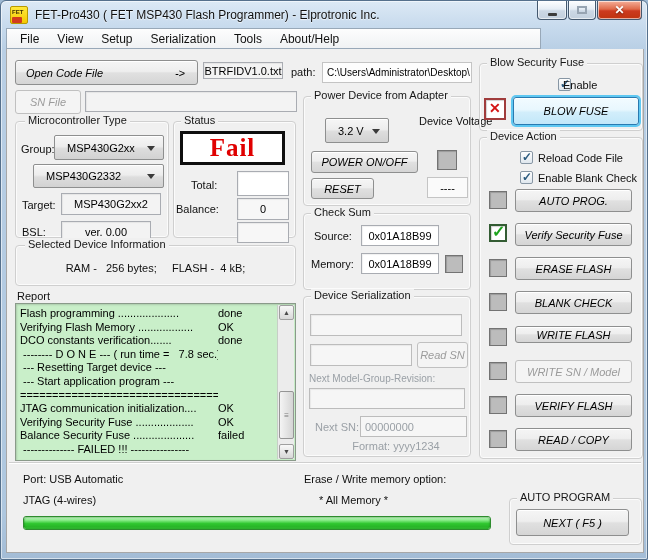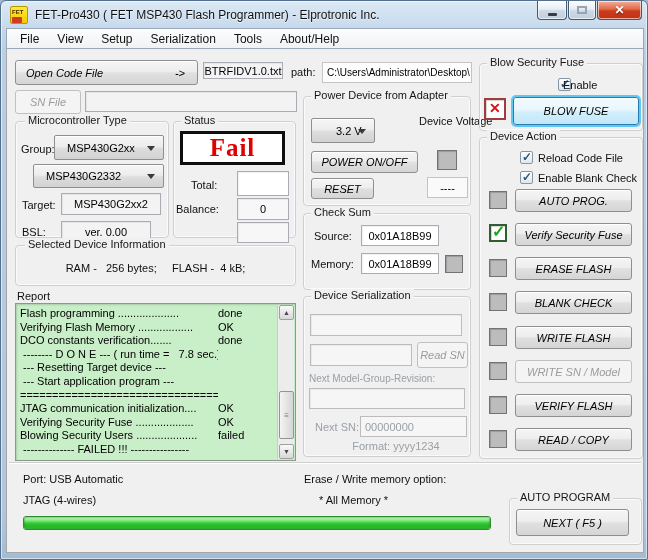--- a/index.html
+++ b/index.html
@@ -23,21 +23,21 @@
   .wbtn { height:19px; border:1px solid #44586e; border-top:none; border-radius:0 0 4px 4px;
     display:flex; align-items:center; justify-content:center; box-shadow:inset 0 0 0 1px rgba(255,255,255,.6); cursor:default; }
   .wbtn.min, .wbtn.max { background:linear-gradient(180deg,#fdfeff 0%,#e6edf5 45%,#ccd8e5 55%,#c2cfdd 100%); }
   .wbtn.min { width:30px; } .wbtn.max { width:28px; }
   .wbtn.close { width:45px; background:linear-gradient(180deg,#f5b09a 0%,#e06a4a 45%,#cc3a1f 55%,#c0330f 100%); }
   .glyph-min { width:9px; height:3px; background:#3c3c3c; margin-top:9px; border-radius:1px; }
   .glyph-max { width:10px; height:8px; border:2px solid #97a4b2; background:transparent; }
   .glyph-close { color:#fff; font-size:12px; font-weight:bold; text-shadow:0 1px 2px rgba(0,0,0,.45); }
 
   
-  .menubar { position:absolute; left:5px; top:27px; width:638px; height:21px;
+  .menubar { position:absolute; left:5px; top:27px; width:535px; height:21px;
     background:linear-gradient(180deg,#fdfdfd,#f0f2f4); border:1px solid #98a8b8;
     display:flex; align-items:center; padding-left:4px; }
   .menu-item { padding:2px 9px; font-size:12px; color:#111; cursor:default; }
 
   
   .content-bg { position:absolute; left:5px; top:48px; width:638px; height:504px;
     background:#f0f0f0; border:1px solid #a7a7a7; border-top:none; }
   .btn { position:absolute; display:flex; align-items:center; justify-content:center;
     background:linear-gradient(180deg,#f5f5f5 0%,#eeeeee 45%,#e0e0e0 52%,#d5d5d5 100%);
     border:1px solid #8e8f8f; border-radius:3px; box-shadow:inset 0 1px 0 #fff; font-size:11px; color:#000; cursor:default;font-style:italic; }
@@ -204,38 +204,38 @@
         </div>
       <div class="rrow">
           <span class="rt">JTAG communication initialization....</span>
           <span class="rr">OK</span>
         </div>
       <div class="rrow">
           <span class="rt">Verifying Security Fuse ...................</span>
           <span class="rr">OK</span>
         </div>
       <div class="rrow">
-          <span class="rt">Blowing Security Users ....................</span>
+          <span class="rt">Balance Security Fuse ....................</span>
           <span class="rr">failed</span>
         </div>
       <div class="rrow">
           <span class="rt"> -------------- FAILED !!! ----------------</span>
           <span class="rr"></span>
         </div>
     </div>
     <div class="sb">
       <div class="sb-btn" style="top:0;">▲</div>
       <div class="sb-thumb">≡</div>
       <div class="sb-btn" style="bottom:0;">▼</div>
     </div>
   </div>
 
   <div class="group" style="left:302px;top:95px;width:168px;height:110px;"></div>
   <div class="group-title" style="left:310px;top:88px;">Power Device from Adapter</div>
-  <div class="combo" style="left:310px;top:117px;width:64px;height:25px;padding-left:24px;">
+  <div class="combo" style="left:324px;top:117px;width:64px;height:25px;padding-left:12px;">
     <span>3.2 V</span>
     <span class="combo-arrow"></span>
   </div>
   <div class="lbl" style="left:418px;top:114px;width:50px;text-align:center;line-height:13px;">Device Voltage</div>
   <div class="btn" style="left:310px;top:150px;width:107px;height:22px;">POWER ON/OFF</div>
   <div class="ind" style="left:436px;top:149px;width:20px;height:20px;"></div>
   <div class="btn" style="left:310px;top:177px;width:63px;height:21px;">RESET</div>
   <div class="field center" style="left:426px;top:176px;width:41px;height:21px;background:#fafafa;border-color:#c4c4c4;box-shadow:none;">----</div>
 
   <div class="group" style="left:302px;top:212px;width:168px;height:77px;"></div>
@@ -277,21 +277,21 @@
   <div class="ind green" style="left:488px;top:223px;"></div>
   <div class="btn" style="left:514px;top:222px;width:117px;height:23px;">Verify Security Fuse</div>
 
   <div class="ind" style="left:488px;top:258px;"></div>
   <div class="btn" style="left:514px;top:256px;width:117px;height:23px;">ERASE FLASH</div>
 
   <div class="ind" style="left:488px;top:292px;"></div>
   <div class="btn" style="left:514px;top:290px;width:117px;height:23px;">BLANK CHECK</div>
 
   <div class="ind" style="left:488px;top:327px;"></div>
-  <div class="btn" style="left:514px;top:325px;width:117px;height:23px;">WRITE FLASH</div>
+  <div class="btn" style="left:514px;top:325px;width:117px;height:17px;">WRITE FLASH</div>
 
   <div class="ind" style="left:488px;top:361px;"></div>
   <div class="btn disabled" style="left:514px;top:359px;width:117px;height:23px;">WRITE SN / Model</div>
 
   <div class="ind" style="left:488px;top:395px;"></div>
   <div class="btn" style="left:514px;top:393px;width:117px;height:23px;">VERIFY FLASH</div>
 
   <div class="ind" style="left:488px;top:429px;"></div>
   <div class="btn" style="left:514px;top:427px;width:117px;height:23px;">READ / COPY</div>
 

